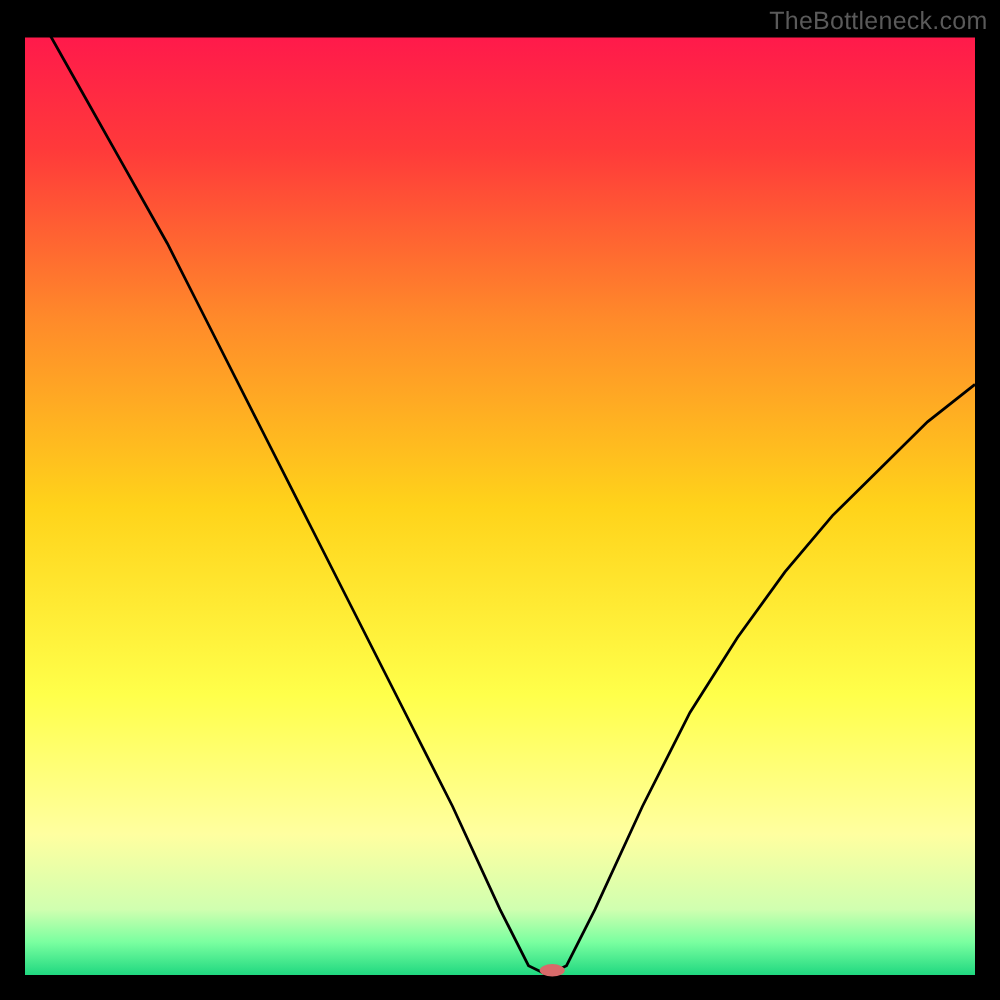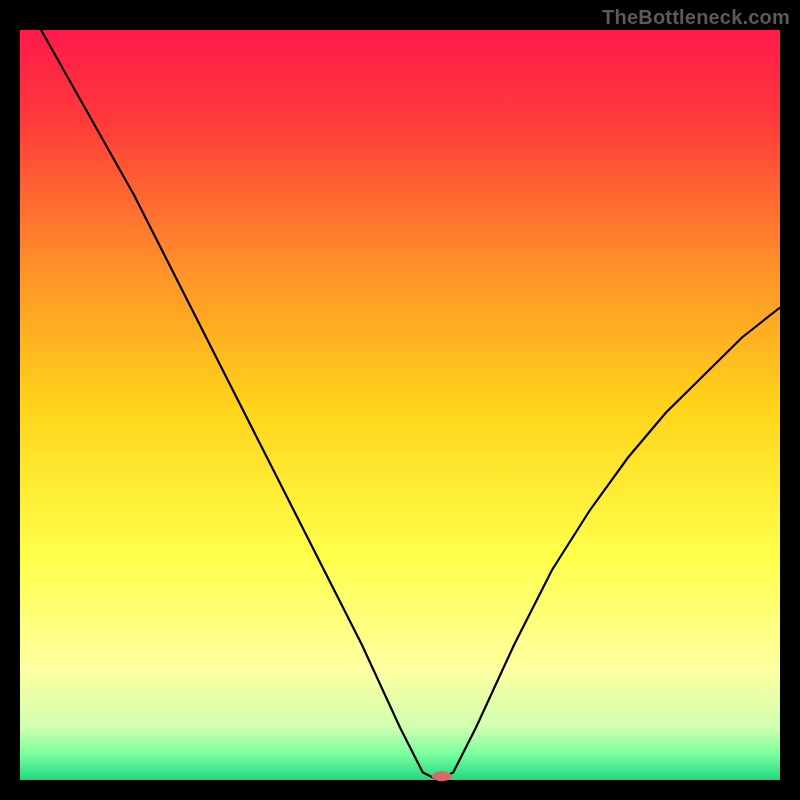--- a/index.html
+++ b/index.html
@@ -1,19 +1,19 @@
 <!DOCTYPE html>
 <html><head>
 <meta charset="utf-8">
 <style>
   * { margin: 0; padding: 0; box-sizing: border-box; }
   body { font-family: Arial, Helvetica, sans-serif; background: #fff; }
   #chart-container { position: relative; width: 800px; height: 800px; }
   #chart-svg { display: block; width: 800px; height: 800px; }
-  #watermark { position: absolute; top: 6px; right: 10px; font-size: 20px; color: #5a5a5a; font-weight: 700; letter-spacing: 0.2px; margin-left: 27px; }
+  #watermark { position: absolute; top: 6px; right: 10px; font-size: 20px; color: #5a5a5a; font-weight: 400; letter-spacing: 0.2px; margin-left: 27px; }
 </style>
 </head>
 <body>
 
 <div id="chart-container">
   <div id="watermark">TheBottleneck.com</div>
   <svg id="chart-svg" viewBox="0 0 800 800">
     <defs>
       <linearGradient id="heat-grad" x1="0" y1="0" x2="0" y2="1">
           <stop offset="0%" stop-color="#ff1a4b"></stop>

